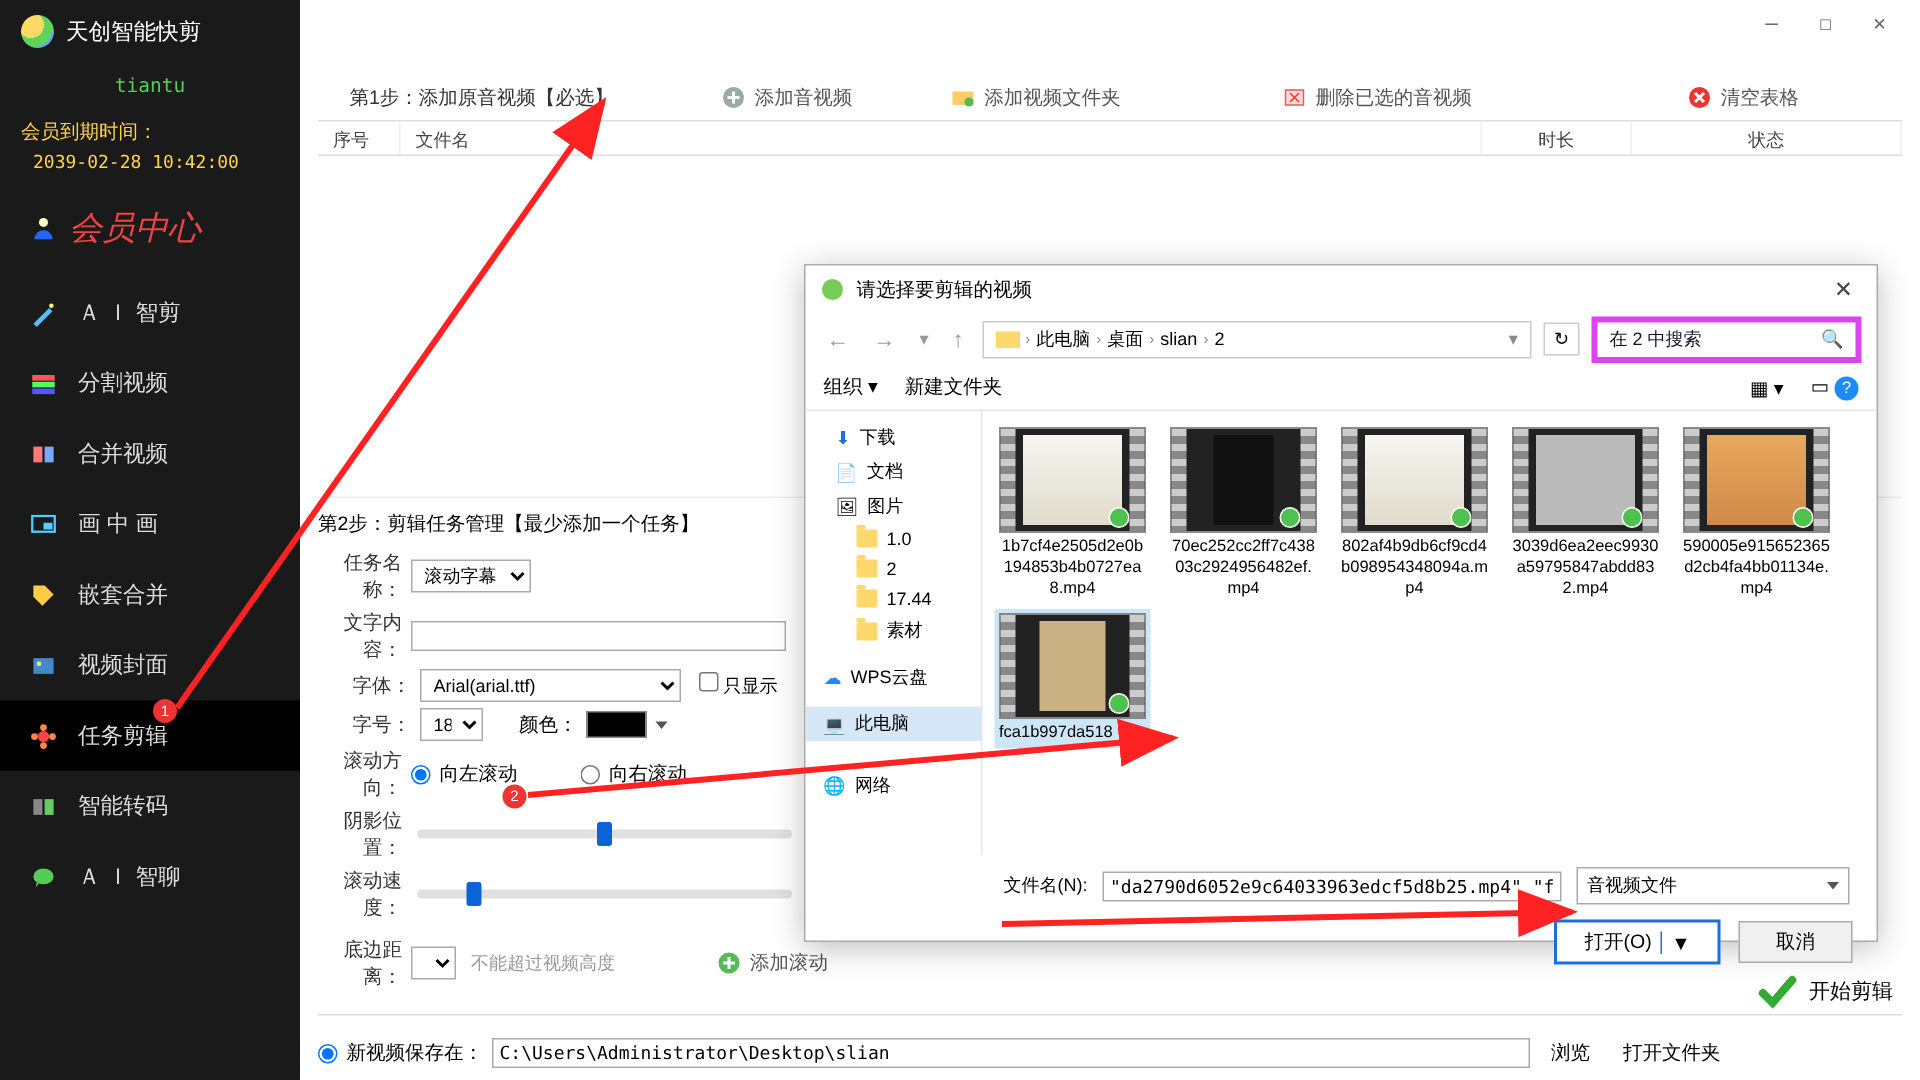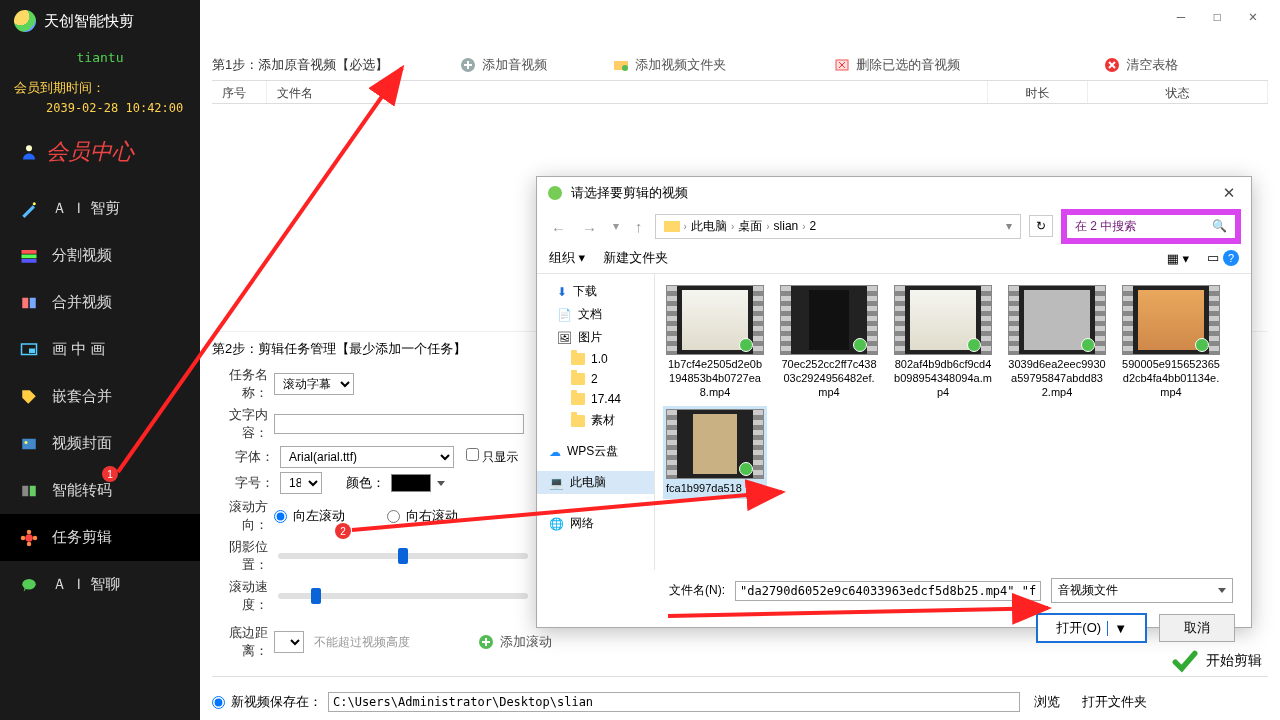--- a/index.html
+++ b/index.html
@@ -4,31 +4,31 @@
 <style>
 * { margin: 0; padding: 0; box-sizing: border-box; font-family: "Microsoft YaHei", sans-serif; }
 body { width: 1280px; height: 720px; overflow: hidden; background: #fff; position: relative; }
 .app { display: flex; width: 100%; height: 100%; }
 .sidebar { width: 200px; background: #1a1a1a; color: #fff; display: flex; flex-direction: column; }
 .sb-header { display: flex; align-items: center; gap: 8px; padding: 10px 14px; }
 .sb-logo { width: 22px; height: 22px; border-radius: 50%; background: radial-gradient(circle at 30% 30%, #ffd966 0 40%, #5dd55d 40% 70%, #66a3ff 70% 100%); }
 .sb-title { font-size: 15px; color: #fff; }
 .sb-username { color: #52d052; font-family: monospace; font-size: 13px; text-align: center; margin: 8px 0 14px; }
 .sb-expire-label { color: #ffd24d; font-size: 13px; padding-left: 14px; margin-bottom: 4px; }
-.sb-expire-date { color: #ffd24d; font-family: monospace; font-size: 12px; padding-left: 22px; margin-bottom: 16px; margin-left: 24px; }
+.sb-expire-date { color: #ffd24d; font-family: monospace; font-size: 12px; padding-left: 22px; margin-bottom: 16px; }
 .sb-vip-center { display: flex; align-items: center; gap: 8px; padding: 6px 20px 18px; }
 .sb-vip-center span { color: #ef4444; font-style: italic; font-size: 22px; font-family: "KaiTi", cursive; }
 .sb-item { display: flex; align-items: center; gap: 14px; padding: 14px 20px; font-size: 15px; color: #ddd; cursor: pointer; }
 .sb-item.active { background: #000; }
 .sb-item-icon { width: 18px; height: 18px; flex-shrink: 0; }
 .main { flex: 1; background: #fff; position: relative; padding: 0; }
 .titlebar { position: absolute; top: 0; right: 0; display: flex; gap: 18px; padding: 8px 18px; }
 .titlebar span { font-size: 14px; color: #666; cursor: pointer; font-family: monospace; width: 18px; text-align: center; }
 .step1-row { display: flex; align-items: center; gap: 24px; padding: 10px 12px 2px; font-size: 13px; color: #333; }
-.step1-label { color: #333; }
+.step1-label { color: #333; margin-left: 21px; }
 .step1-action { display: flex; align-items: center; gap: 6px; color: #555; cursor: pointer; }
 .icon16 { width: 16px; height: 16px; display: inline-block; }
 .table-header { display: flex; background: #fff; border: 1px solid #ddd; border-left: none; border-right: none; margin: 4px 12px 0; height: 24px; font-size: 12px; color: #444; }
 .th { padding: 4px 10px; border-right: 1px solid #eee; }
 .table-body { height: 228px; margin: 0 12px; border-bottom: 1px solid #eee; }
 .step2 { padding: 8px 12px; font-size: 13px; }
 .step2-label { margin-bottom: 8px; }
 .row { display: flex; align-items: center; gap: 6px; margin: 4px 0; }
 .row .lbl { width: 56px; text-align: right; color: #333; font-size: 13px; }
 .row .lbl2 { width: 54px; text-align: right; color: #333; font-size: 13px; margin-left: 8px; }
@@ -51,21 +51,21 @@
 .checkmark { width:26px; height:26px; }
 
 .dialog { position: absolute; left: 536px; top: 176px; width: 716px; height: 452px; background: #fff; border: 1px solid #aaa; box-shadow: 0 4px 20px rgba(0,0,0,.25); z-index: 10; }
 .dlg-title { display:flex; align-items:center; gap:8px; height: 32px; padding: 0 10px; font-size:13px; }
 .dlg-close { margin-left:auto; width:24px; text-align:center; cursor:pointer; font-size:15px; color:#444; }
 .dlg-nav { display:flex; align-items:center; gap:8px; height: 34px; padding: 0 10px; border-bottom: none; }
 .nav-arrow { color:#999; font-size:15px; padding: 0 4px; }
 .breadcrumb { display:flex; align-items:center; gap:4px; border: 1px solid #ccc; padding: 3px 8px; font-size:12px; flex:1; }
 .bc-sep { color:#888; font-size:10px; }
 .refresh { border:1px solid #ccc; padding: 3px 6px; font-size:12px; cursor:pointer; }
-.search-box { border:6px solid #d946ef; padding: 3px 8px; font-size:12px; color:#701a75; width: 180px; display:flex; align-items:center; justify-content:space-between; }
+.search-box { border:4px solid #d946ef; padding: 3px 8px; font-size:12px; color:#0f172a; width: 180px; display:flex; align-items:center; justify-content:space-between; }
 .dlg-toolbar { display:flex; align-items:center; gap:18px; padding: 6px 12px; font-size:13px; border-bottom: 1px solid #e5e5e5; }
 .spacer { flex:1; }
 .dlg-body { display:flex; height: 296px; }
 .dlg-tree { width: 118px; border-right: 1px solid #e5e5e5; overflow-y: auto; font-size: 12px; padding: 6px 0; }
 .tree-item { display:flex; align-items:center; gap:6px; padding: 3px 6px 3px 20px; cursor:pointer; }
 .tree-item.sub { padding-left: 34px; }
 .tree-item.active { background: #d6e8f7; }
 .folder-ico { width:14px; height:12px; background: #ffd86b; border-radius: 1px; position:relative; }
 .folder-ico::before { content:''; position:absolute; top:-3px; left:0; width:6px; height:3px; background:#ffd86b; border-radius:1px 1px 0 0; }
 .dlg-files { flex:1; padding: 8px 8px; overflow-y:auto; display:flex; flex-wrap:wrap; align-content: flex-start; gap: 4px 10px; }
@@ -145,36 +145,36 @@
         </svg>
       <span>嵌套合并</span>
     </div>
     <div class="sb-item">
       <svg class="sb-item-icon" viewBox="0 0 24 24">
           <rect x="3" y="5" width="18" height="14" fill="#48c"></rect>
           <circle cx="8" cy="10" r="2" fill="#ff5"></circle>
         </svg>
       <span>视频封面</span>
     </div>
-    <div class="sb-item">
-      <svg class="sb-item-icon" viewBox="0 0 24 24">
-          <rect x="3" y="5" width="8" height="14" fill="#888"></rect>
-          <rect x="13" y="5" width="8" height="14" fill="#6c6"></rect>
-        </svg>
-      <span>智能转码</span>
-    </div>
     <div class="sb-item active">
       <svg class="sb-item-icon" viewBox="0 0 24 24">
           <circle cx="12" cy="12" r="5" fill="#f44"></circle>
           <circle cx="12" cy="4" r="3" fill="#f84"></circle>
           <circle cx="12" cy="20" r="3" fill="#f84"></circle>
           <circle cx="4" cy="12" r="3" fill="#f84"></circle>
           <circle cx="20" cy="12" r="3" fill="#f84"></circle>
         </svg>
       <span>任务剪辑</span>
+    </div>
+    <div class="sb-item">
+      <svg class="sb-item-icon" viewBox="0 0 24 24">
+          <rect x="3" y="5" width="8" height="14" fill="#888"></rect>
+          <rect x="13" y="5" width="8" height="14" fill="#6c6"></rect>
+        </svg>
+      <span>智能转码</span>
     </div>
     <div class="sb-item">
       <svg class="sb-item-icon" viewBox="0 0 24 24">
           <ellipse cx="12" cy="11" rx="9" ry="7" fill="#5c5"></ellipse>
           <path d="M8 17l-3 4 1-5" fill="#5c5"></path>
         </svg>
       <span>Ａ Ｉ 智聊</span>
     </div>
   </div>
 

